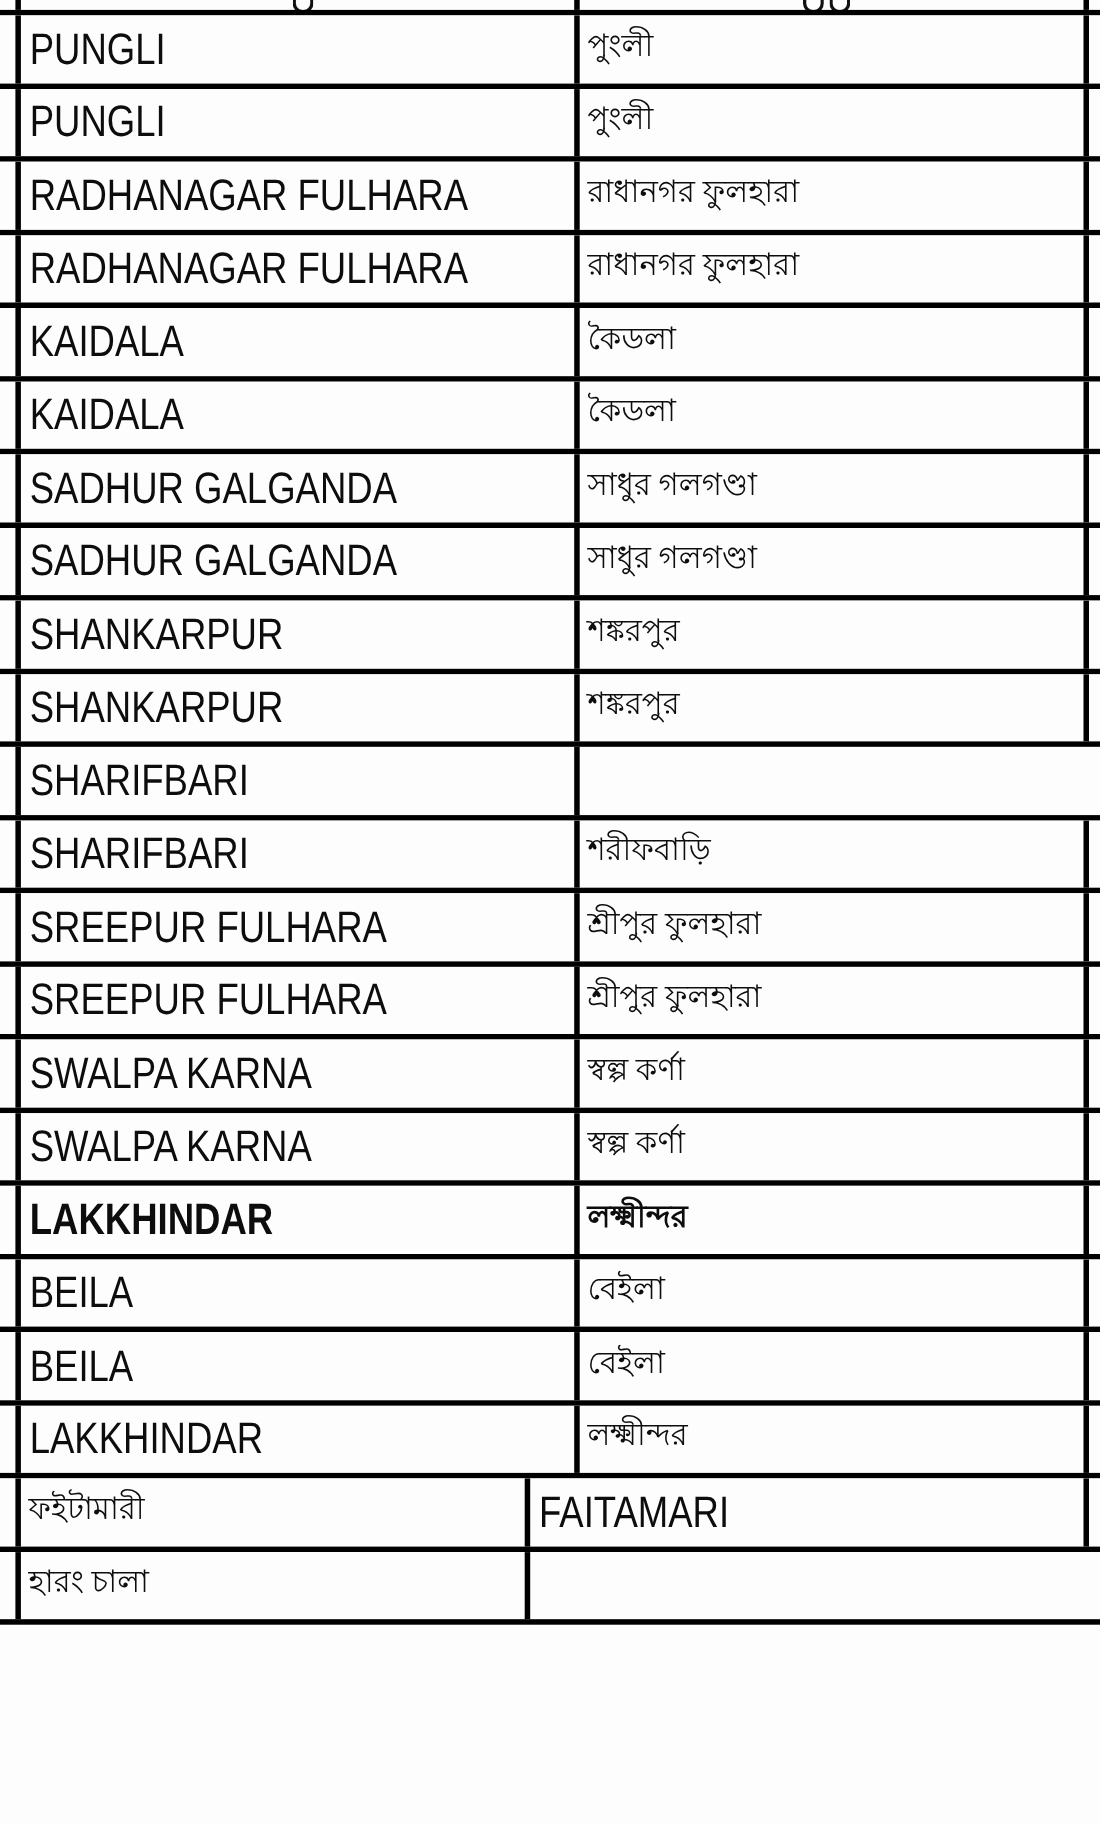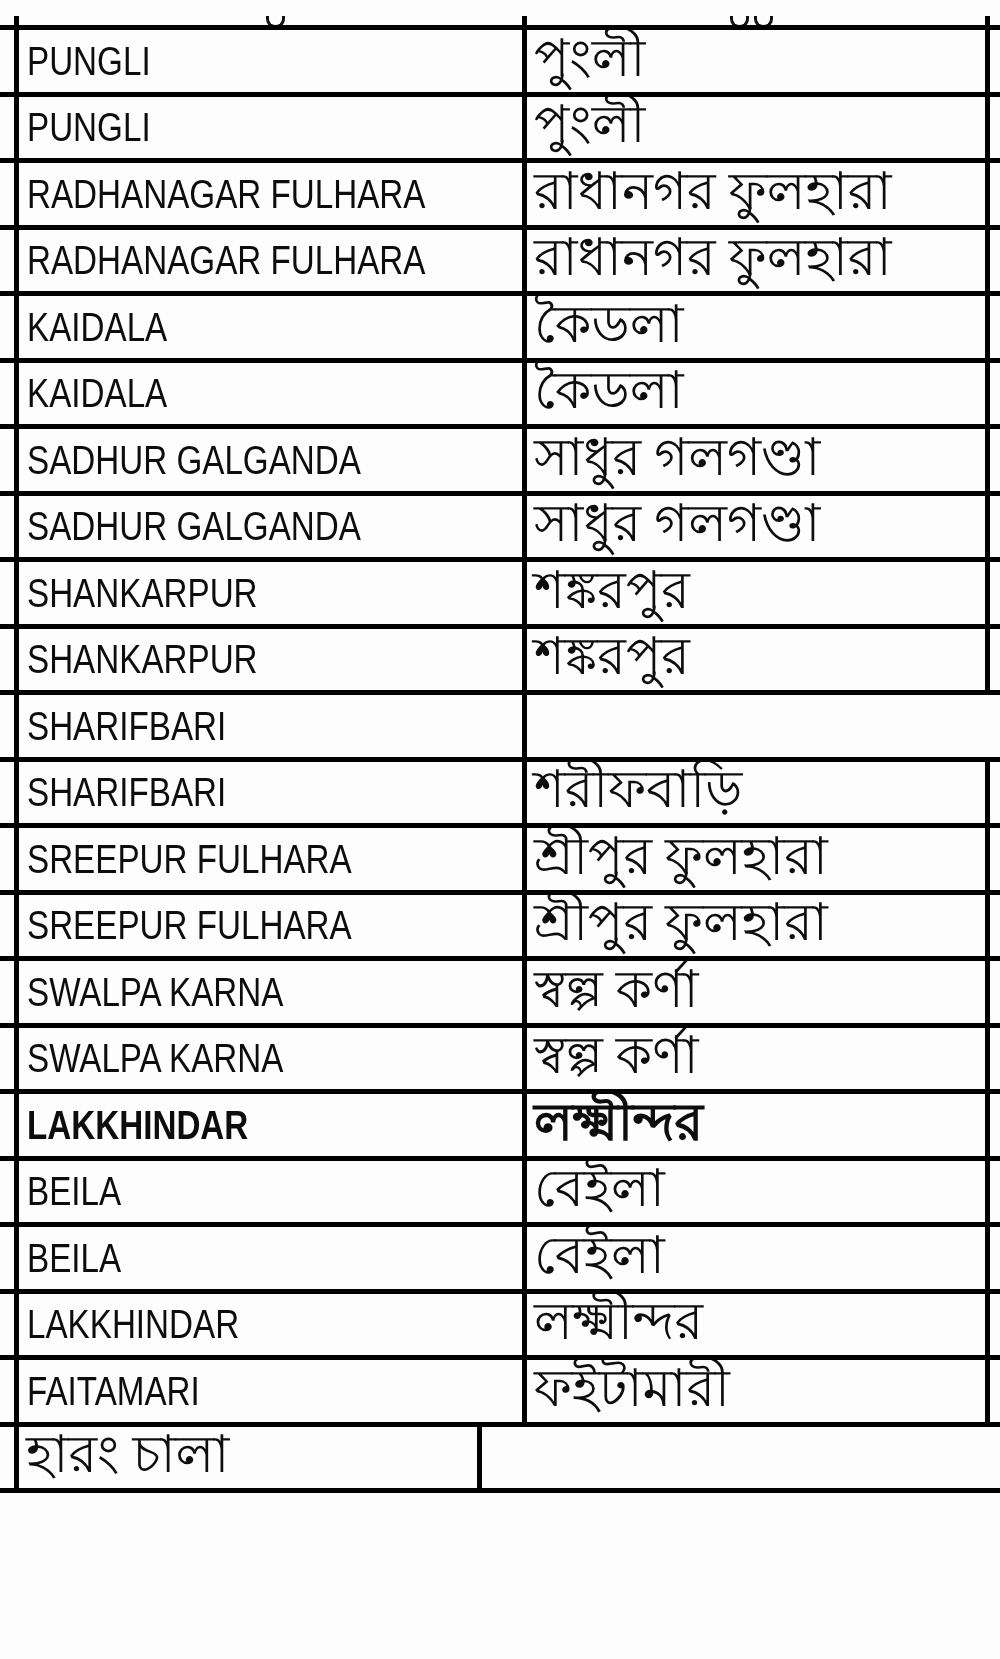--- a/index.html
+++ b/index.html
@@ -4,21 +4,21 @@
 <style>
   html,body{margin:0;padding:0;background:#ffffff;}
   #screen{
     position:relative;
     width:1000px;height:1659px;
     background:#fdfdfd;
     overflow:hidden;
     font-family:"Liberation Sans","DejaVu Sans",sans-serif;
     color:#0d0d0d;
   }
-  .tbl{position:absolute;top:16px;left:0;width:1000px;}
+  .tbl{position:absolute;top:0;left:0;width:1000px;}
   .row{
     display:flex;
     box-sizing:border-box;
     height:66.5px;
     border-bottom:5px solid #000000;
     background:#fdfdfd;
   }
   .row.partial{height:14px;}
   .cell{
     box-sizing:border-box;
@@ -33,21 +33,21 @@
   .sr{flex:1;}
   .en{
     font-size:40px;
     line-height:1;
     white-space:nowrap;
     transform:scaleX(0.83);
     transform-origin:left center;
     font-weight:400;
   }
   .bn{
-    font-size:52px;
+    font-size:28px;
     line-height:1.15;
     white-space:nowrap;
     font-family:"Liberation Serif","DejaVu Serif",serif;
     padding-bottom:4px;
   }
   .row.bold .en,.row.bold .bn{font-weight:700;}
   
   .frag{
     position:absolute;
     bottom:-3px;
@@ -292,25 +292,25 @@
         </div>
       <div class="cell cb">
           <span class="bn">লক্ষ্মীন্দর</span>
         </div>
       <div class="cell sr"></div>
     </div>
 
 
     <div class="row">
       <div class="cell sl"></div>
+      <div class="cell cb">
+          <span class="bn">ফইটামারী</span>
+        </div>
       <div class="cell ce">
           <span class="en">FAITAMARI</span>
-        </div>
-      <div class="cell cb">
-          <span class="bn">ফইটামারী</span>
         </div>
       <div class="cell sr"></div>
     </div>
 
     <div class="row">
       <div class="cell sl"></div>
       <div class="cell cb">
           <span class="bn">হারং চালা</span>
         </div>
       <div class="cell sr"></div>

